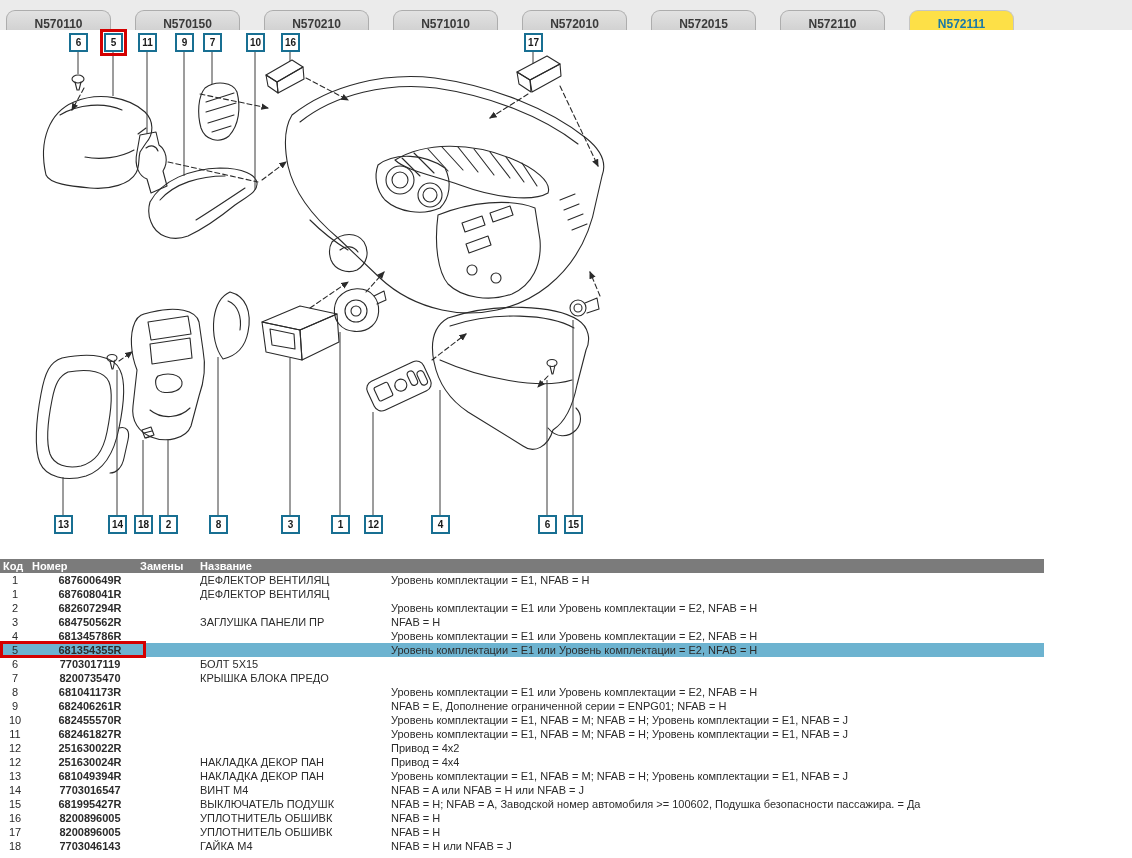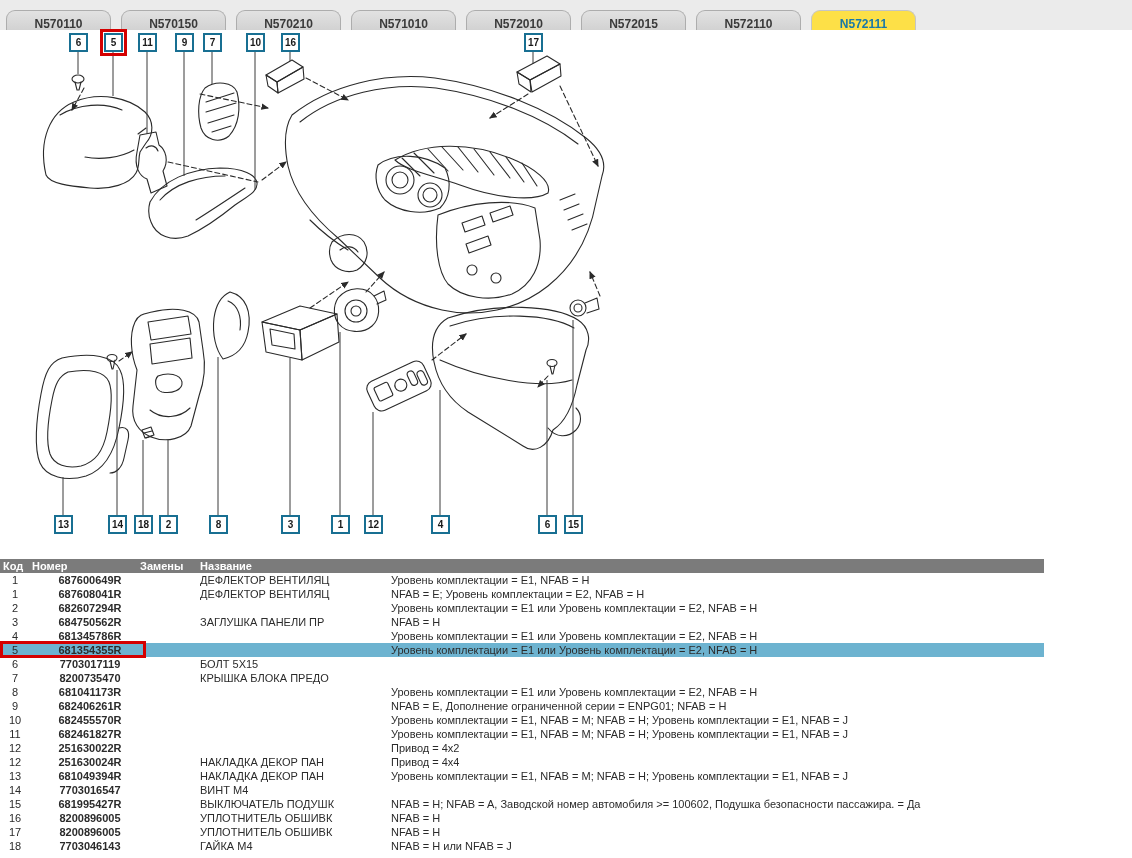--- a/index.html
+++ b/index.html
@@ -4,21 +4,21 @@
 <style>
   html,body{margin:0;padding:0;}
   body{
     width:1132px;height:858px;position:relative;overflow:hidden;
     background:#ffffff;font-family:"Liberation Sans",sans-serif;
   }
   
   .tabbar{
     position:absolute;left:0;top:0;width:1132px;height:38px;
     background:#ebebeb;display:flex;align-items:flex-end;
-    padding-left:6px;box-sizing:border-box;gap:10px;
+    padding-left:6px;box-sizing:border-box;gap:24px;
   }
   .tab{
     width:103px;height:27px;line-height:27px;text-align:center;
     font-size:12px;font-weight:bold;color:#3a3a3a;
     background:linear-gradient(#e2e2e2,#cbcbcb);
     border:1px solid #adadad;border-bottom:none;
     border-radius:9px 9px 0 0;cursor:pointer;white-space:nowrap;
   }
   .tab.active{background:#fde047;color:#1878a8;border-color:#c5c5c5;}
   
@@ -276,21 +276,20 @@
         <div class="c-num">687600649R</div>
         <div class="c-rep"></div>
         <div class="c-name">ДЕФЛЕКТОР ВЕНТИЛЯЦ</div>
         <div class="c-info">Уровень комплектации = E1, NFAB = H</div>
       </div>
       <div class="trow">
         <div class="c-code">1</div>
         <div class="c-num">687608041R</div>
         <div class="c-rep"></div>
         <div class="c-name">ДЕФЛЕКТОР ВЕНТИЛЯЦ</div>
-        <div class="c-info">NFAB = E; Уровень комплектации = E2, NFAB = H</div>
       </div>
       <div class="trow">
         <div class="c-code">2</div>
         <div class="c-num">682607294R</div>
         <div class="c-rep"></div>
         <div class="c-name"></div>
         <div class="c-info">Уровень комплектации = E1 или Уровень комплектации = E2, NFAB = H</div>
       </div>
       <div class="trow">
         <div class="c-code">3</div>
@@ -375,20 +374,21 @@
         <div class="c-num">681049394R</div>
         <div class="c-rep"></div>
         <div class="c-name">НАКЛАДКА ДЕКОР ПАН</div>
         <div class="c-info">Уровень комплектации = E1, NFAB = M; NFAB = H; Уровень комплектации = E1, NFAB = J</div>
       </div>
       <div class="trow">
         <div class="c-code">14</div>
         <div class="c-num">7703016547</div>
         <div class="c-rep"></div>
         <div class="c-name">ВИНТ M4</div>
+        <div class="c-info">NFAB = A или NFAB = H или NFAB = J</div>
       </div>
       <div class="trow">
         <div class="c-code">15</div>
         <div class="c-num">681995427R</div>
         <div class="c-rep"></div>
         <div class="c-name">ВЫКЛЮЧАТЕЛЬ ПОДУШК</div>
         <div class="c-info">NFAB = H; NFAB = A, Заводской номер автомобиля &gt;= 100602, Подушка безопасности пассажира. = Да</div>
       </div>
       <div class="trow">
         <div class="c-code">16</div>

